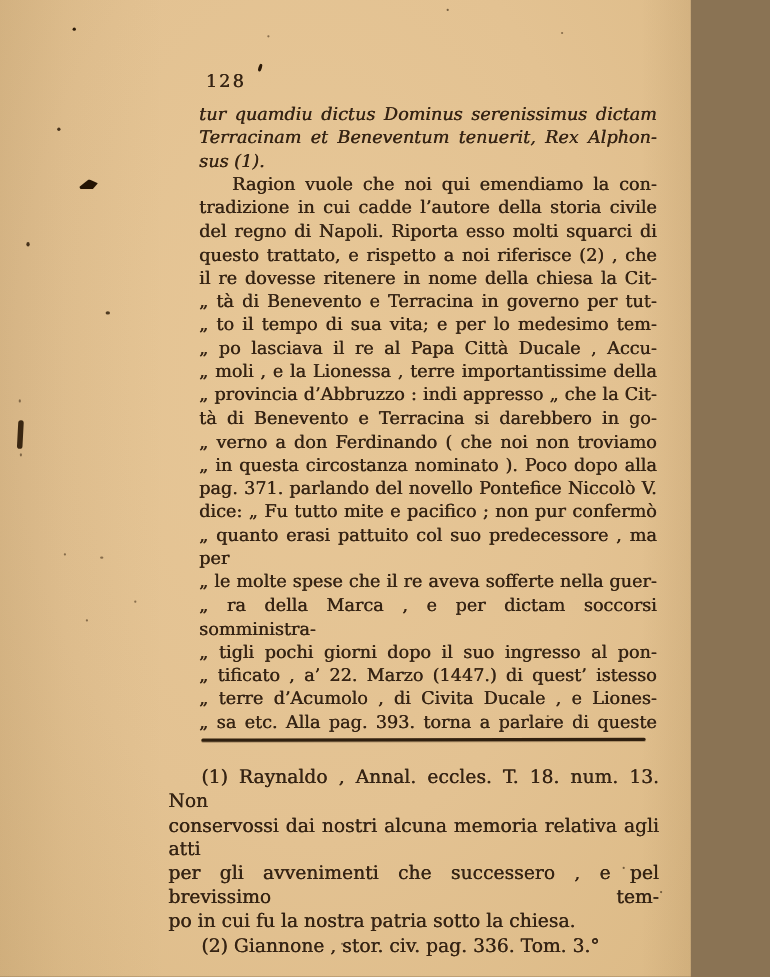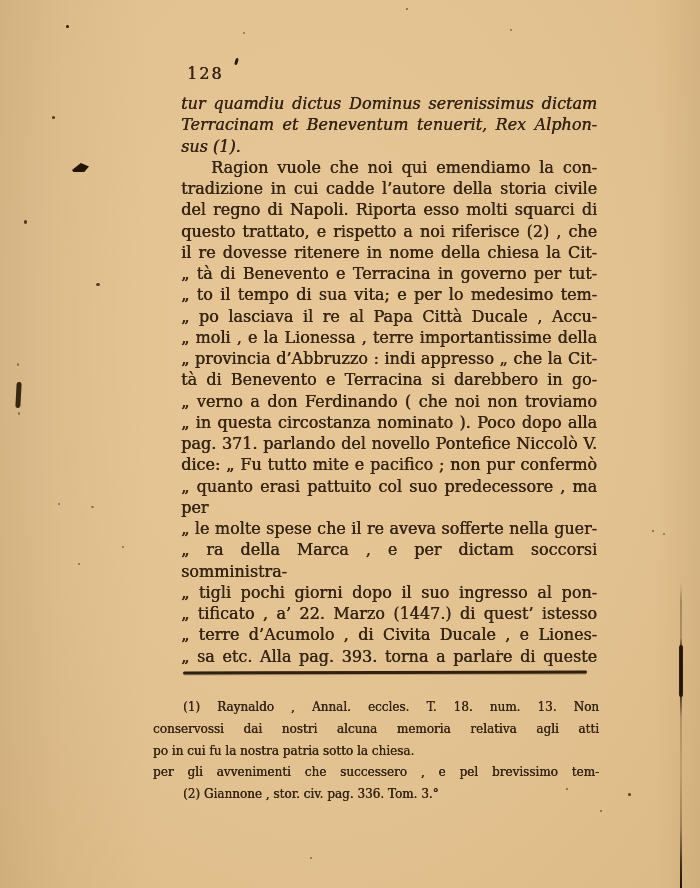--- a/index.html
+++ b/index.html
@@ -1,39 +1,39 @@
 <!DOCTYPE html>
 <html><head>
 <meta charset="utf-8">
 <style>
   html,body { margin:0; padding:0; background:#8a7354; }
   .page {
     position:relative;
-    width:700px; height:888px;
+    width:628px; height:888px;
     overflow:hidden;
     font-family:"DejaVu Serif", serif;
     color:#362414;
     background:
       linear-gradient(90deg, rgba(110,78,36,0.12) 0px, rgba(110,78,36,0.05) 60px, rgba(110,78,36,0) 150px),
       linear-gradient(270deg, rgba(110,78,36,0.10) 0px, rgba(110,78,36,0) 45px),
       radial-gradient(ellipse at 45% 38%, #e7c797 0%, #e3c292 55%, #dcba86 100%);
   }
   .page-number {
     position:absolute; left:187px; top:64px;
     font-size:16px; letter-spacing:2px;
     text-shadow:0.4px 0 0 currentColor;
   }
   .main-text {
     position:absolute; left:181px; top:93px; width:416px;
     font-size:16px; line-height:21.25px;
     text-shadow:0.4px 0 0 currentColor;
   }
   .footnotes {
     position:absolute; left:153px; top:697px; width:446px;
-    font-size:12px; line-height:21.8px;
+    font-size:17px; line-height:21.8px;
     text-shadow:0.35px 0 0 currentColor;
   }
   .tline { text-align:justify; text-align-last:justify; }
   .tline.nojust { text-align-last:left; }
   .tline.indent { text-indent:30px; }
   .it { }
   .separator {
     position:absolute; left:183px; top:671px; width:404px; height:3px;
     background:#30200f; border-radius:2px; transform:rotate(-0.12deg);
     box-shadow:0 1px 0 rgba(48,32,15,0.25);
@@ -94,22 +94,22 @@
       <div class="tline"><span>„ tificato , a’ 22. Marzo (1447.) di quest’ istesso</span></div>
       <div class="tline"><span>„ terre </span><span class="it">d’Acumolo</span><span> , di Civita Ducale , e Liones-</span></div>
       <div class="tline"><span>„ sa etc. Alla pag. 393. torna a parlare di queste</span></div>
     </div>
 
   <div class="separator"></div>
 
   <div class="footnotes">
       <div class="tline indent"><span>(1) Raynaldo , Annal. eccles. T. 18. num. 13. Non</span></div>
       <div class="tline"><span>conservossi dai nostri alcuna memoria relativa agli atti</span></div>
+      <div class="tline"><span>per gli avvenimenti che successero , e pel brevissimo tem-</span></div>
       <div class="tline nojust"><span>po in cui fu la nostra patria sotto la chiesa.</span></div>
-      <div class="tline"><span>per gli avvenimenti che successero , e pel brevissimo tem-</span></div>
       <div class="tline nojust indent"><span>(2) Giannone , stor. civ. pag. 336. Tom. 3.°</span></div>
     </div>
 
   <div class="edge-line"></div>
   <div class="edge-blob"></div>
   <div class="wedge"></div>
   <div class="streak"></div>
   <div class="speck" style="left:66px;top:25px;width:3px;height:3px;"></div>
   <div class="speck" style="left:235px;top:58px;width:3px;height:7px;transform:rotate(18deg);border-radius:40%;"></div>
   <div class="speck" style="left:406px;top:8px;width:2px;height:2px;opacity:.6;"></div>

